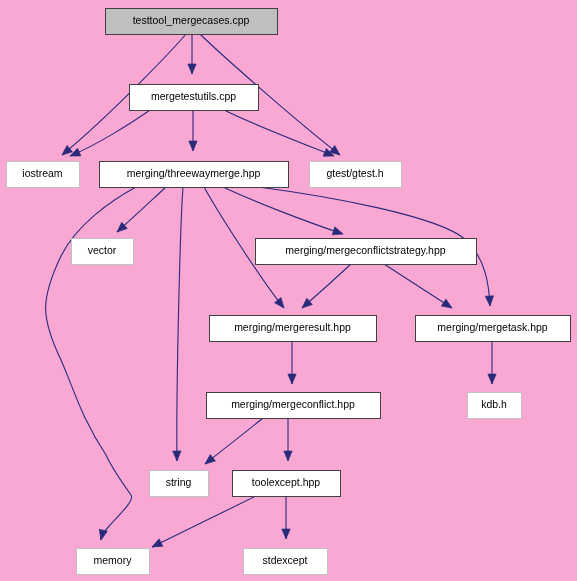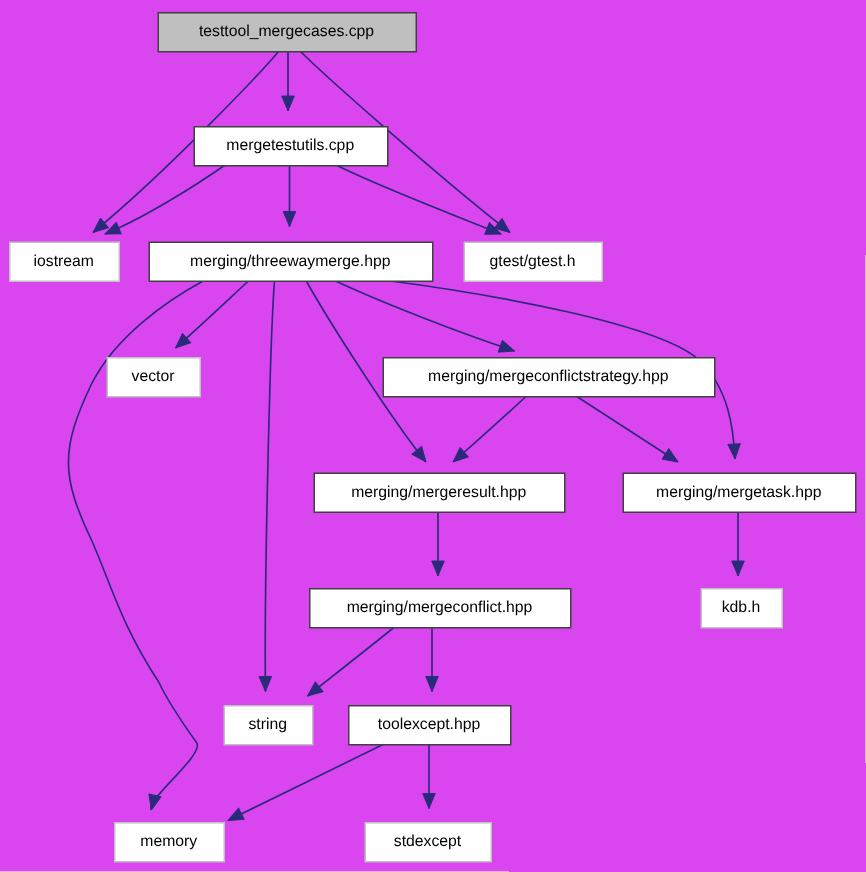--- a/index.html
+++ b/index.html
@@ -4,21 +4,21 @@
 <style>
   html, body {
     margin: 0;
     padding: 0;
     background: #ffffff;
   }
   #graph-wrap {
     position: relative;
     width: 577px;
     height: 581px;
-    background: #d946ef;
+    background: #f9a8d4;
     font-family: "Liberation Sans", sans-serif;
   }
   svg#graph {
     display: block;
     width: 577px;
     height: 581px;
   }
   .node-box {
     stroke-width: 1;
   }

